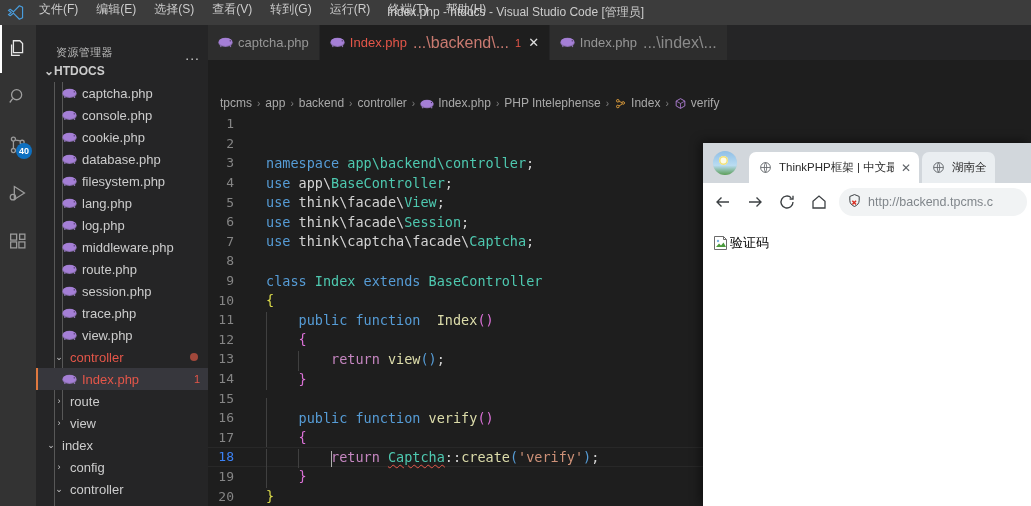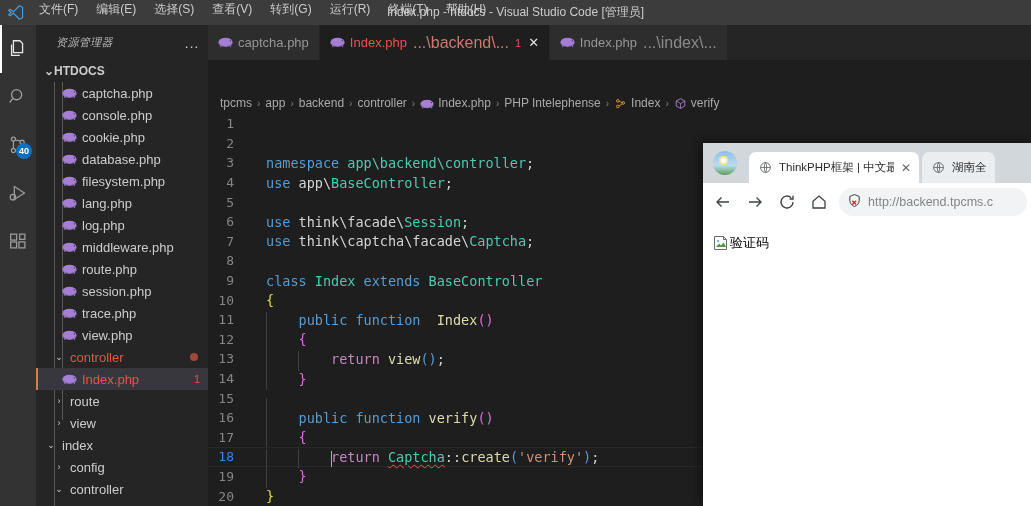--- a/index.html
+++ b/index.html
@@ -48,23 +48,22 @@
     background: #0e70c0; color: #ffffff; font-size: 9px; font-weight: bold;
     display: flex; align-items: center; justify-content: center; padding: 0 3px;
   }
 
   
   .sidebar {
     position: absolute; left: 36px; top: 25px; width: 172px; height: 481px;
     background: #252526; overflow: hidden;
   }
   .sb-title {
-    height: 35px; display: flex; align-items: center; justify-content: space-between;
+    height: 35px; display: flex; align-items: flex-end; justify-content: space-between;
     padding: 0 8px 0 20px;
-    font-style: italic;
   }
   .sb-title-text { color: #bbbbbb; font-size: 11px; letter-spacing: .4px; }
   .sb-more { color: #cccccc; font-size: 14px; letter-spacing: 1px; line-height: 10px; cursor: pointer; }
   .sb-root {
     height: 22px; display: flex; align-items: center; background: #252526;
     color: #cccccc; font-size: 12px; font-weight: bold; padding-left: 8px; cursor: pointer;
   }
   .tree { position: relative; }
   .row {
     height: 22px; display: flex; align-items: center; font-size: 13px;
@@ -541,21 +540,21 @@
               <path d="M12 3l8 4.5v9L12 21l-8-4.5v-9z" fill="none" stroke="#b180d7" stroke-width="1.7"></path>
               <path d="M4 7.5l8 4.5 8-4.5M12 12v9" fill="none" stroke="#b180d7" stroke-width="1.4"></path>
             </svg>
           </span><span>verify</span></span>
       </div>
     <div class="code-area" id="code">
         <div class="code-line"><span class="ln">1</span><span class="code-text"><span class="pb"></span></span></div>
         <div class="code-line"><span class="ln">2</span><span class="code-text"></span></div>
         <div class="code-line"><span class="ln">3</span><span class="code-text"><span class="k">namespace</span><span class="p">&nbsp;</span><span class="t">app\backend\controller</span><span class="p">;</span></span></div>
         <div class="code-line"><span class="ln">4</span><span class="code-text"><span class="k">use</span><span class="p">&nbsp;app\</span><span class="t">BaseController</span><span class="p">;</span></span></div>
-        <div class="code-line"><span class="ln">5</span></div>
+        <div class="code-line"><span class="ln">5</span><span class="code-text"><span class="k">use</span><span class="p">&nbsp;think\facade\</span><span class="t">View</span><span class="p">;</span></span></div>
         <div class="code-line"><span class="ln">6</span><span class="code-text"><span class="k">use</span><span class="p">&nbsp;think\facade\</span><span class="t">Session</span><span class="p">;</span></span></div>
         <div class="code-line"><span class="ln">7</span><span class="code-text"><span class="k">use</span><span class="p">&nbsp;think\captcha\facade\</span><span class="t">Captcha</span><span class="p">;</span></span></div>
         <div class="code-line"><span class="ln">8</span><span class="code-text"></span></div>
         <div class="code-line"><span class="ln">9</span><span class="code-text"><span class="k">class</span><span class="p">&nbsp;</span><span class="t">Index</span><span class="p">&nbsp;</span><span class="k">extends</span><span class="p">&nbsp;</span><span class="t">BaseController</span></span></div>
         <div class="code-line"><span class="ln">10</span><span class="code-text"><span class="py">{</span></span></div>
         <div class="code-line"><span class="ln">11</span><span class="code-text"><span class="ig" style="left:16px"></span><span class="p">&nbsp;&nbsp;&nbsp;&nbsp;</span><span class="k">public</span><span class="p">&nbsp;</span><span class="k">function</span><span class="p">&nbsp;&nbsp;</span><span class="f">Index</span><span class="pu">()</span></span></div>
         <div class="code-line"><span class="ln">12</span><span class="code-text"><span class="ig" style="left:16px"></span><span class="p">&nbsp;&nbsp;&nbsp;&nbsp;</span><span class="pu">{</span></span></div>
         <div class="code-line"><span class="ln">13</span><span class="code-text"><span class="ig" style="left:16px"></span><span class="ig" style="left:48.4px"></span><span class="p">&nbsp;&nbsp;&nbsp;&nbsp;&nbsp;&nbsp;&nbsp;&nbsp;</span><span class="kp">return</span><span class="p">&nbsp;</span><span class="f">view</span><span class="pb">()</span><span class="p">;</span></span></div>
         <div class="code-line"><span class="ln">14</span><span class="code-text"><span class="ig" style="left:16px"></span><span class="p">&nbsp;&nbsp;&nbsp;&nbsp;</span><span class="pu">}</span></span></div>
         <div class="code-line"><span class="ln">15</span><span class="code-text"><span class="ig" style="left:16px"></span></span></div>

